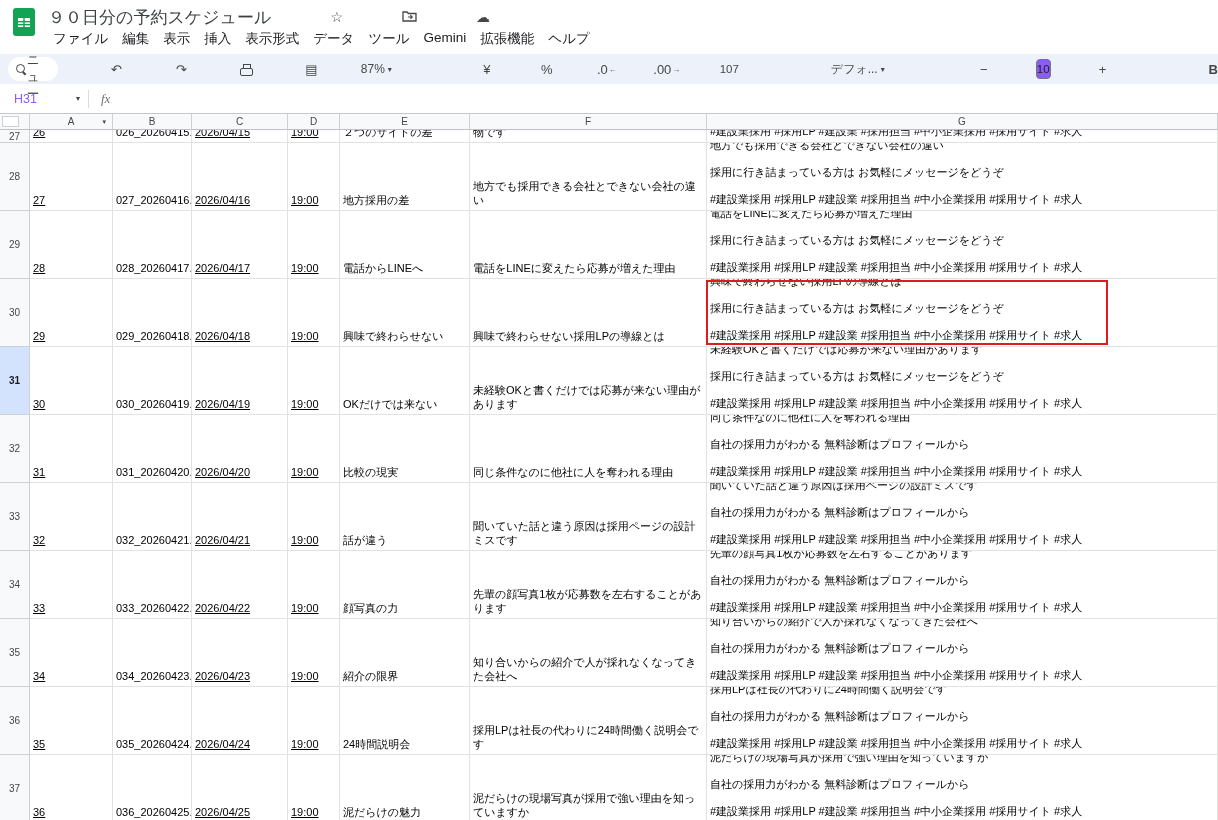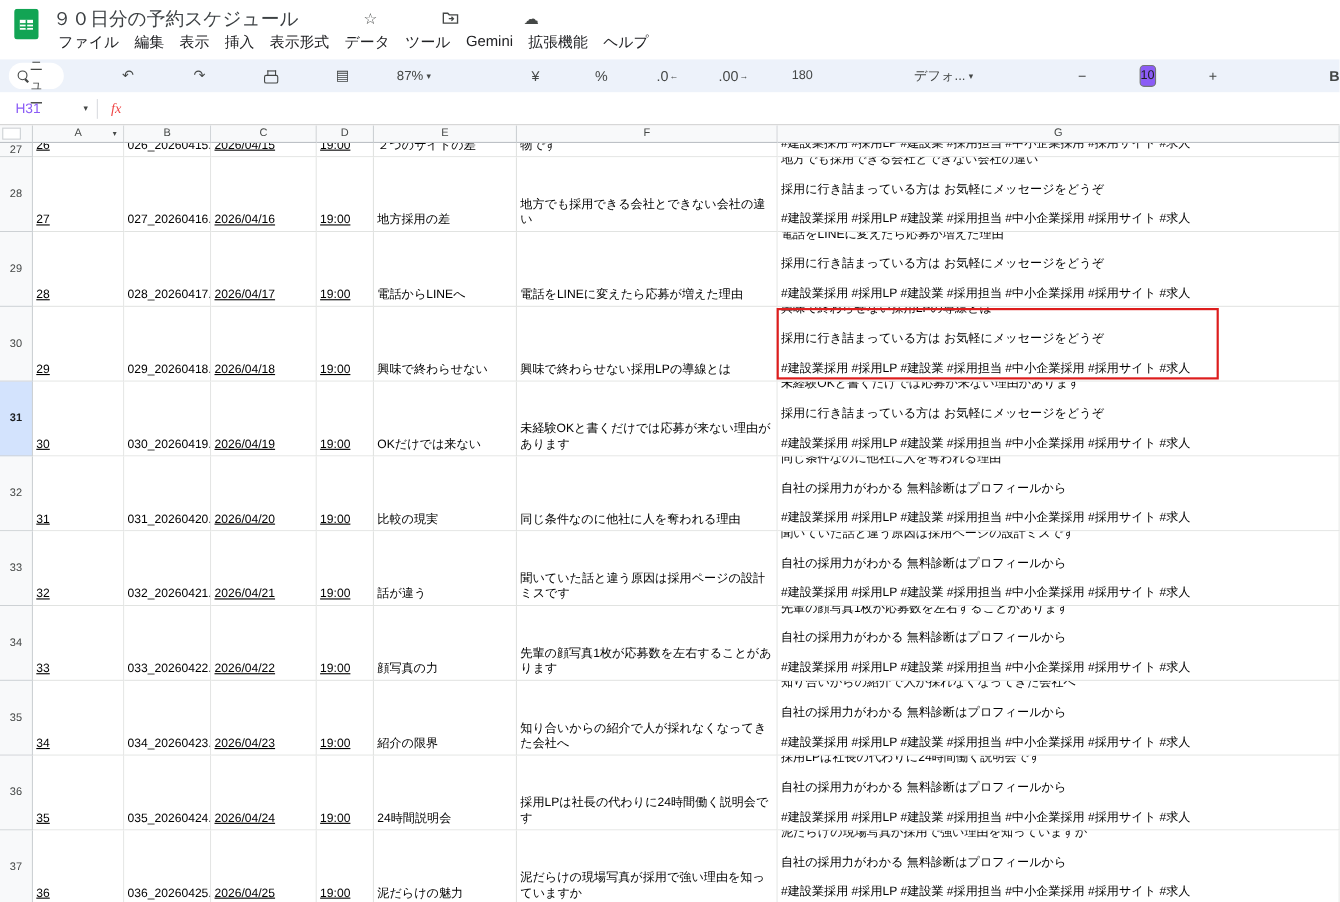--- a/index.html
+++ b/index.html
@@ -41,21 +41,21 @@
   .icon-print::before { content:""; position:absolute; left:2px; top:-5px; width:6px; height:4px; border:1.5px solid #444746; border-bottom:none; }
   .box-ic { width:14px; height:13px; border:1.5px solid #444746; border-radius:2px; display:flex; align-items:flex-end; justify-content:center; font-size:8px; line-height:9px; color:#444746; }
   .ime { font-size:14px; font-weight:bold; color:#202124; }
 
   
   .formula-bar { height:30px; display:flex; align-items:center; background:#fff; border-bottom:1px solid #c7c7c7; }
   .name-box { display:flex; align-items:center; width:88px; padding-left:14px; }
   .name-box .ref { font-size:12.5px; color:#8b5cf6; }
   .name-box .caret { margin-left:auto; margin-right:8px; }
   .fx-sep { width:1px; height:18px; background:#dadce0; }
-  .fx { font-style:italic; font-family:"Liberation Serif",serif; color:#ef4444; font-size:13px; padding-left:12px; }
+  .fx { font-style:italic; font-family:"Liberation Serif",serif; color:#737373; font-size:13px; padding-left:12px; }
 
   
   .grid { position:relative; width:1218px; }
   .hdr-row { display:flex; height:16px; }
   .hdr-cell { background:#f8f9fa; border-right:1px solid #cdd1d4; border-bottom:1px solid #bdc1c6; font-size:10px; color:#444746; display:flex; align-items:center; justify-content:center; position:relative; cursor:pointer; }
   .corner { background:#f8f9fa; position:relative; cursor:pointer; }
   .corner::after { content:""; position:absolute; left:2px; top:2px; right:10px; bottom:2px; background:#fff; border:1px solid #cdd1d4; }
   .hdr-drop { position:absolute; right:6px; top:4px; font-size:7px; color:#444746; }
   .grid-row { display:flex; }
   .rowhead { width:30px; background:#f8f9fa; border-right:1px solid #cdd1d4; border-bottom:1px solid #cdd1d4; font-size:10px; color:#444746; display:flex; align-items:center; justify-content:center; cursor:pointer; flex:none; }
@@ -128,21 +128,21 @@
     <span class="tb narrow">¥</span>
     <span class="tb narrow">%</span>
     <span class="tb narrow">
         <span>.0</span>
         <span class="dec-arrow">←</span>
       </span>
     <span class="tb narrow">
         <span>.00</span>
         <span class="dec-arrow">→</span>
       </span>
-    <span class="tb" style="font-size:11.5px">180</span>
+    <span class="tb" style="font-size:11.5px">107</span>
     <span class="tb-sep"></span>
     <span class="tb font-sel">
         <span>デフォ...</span>
         <span class="caret">▾</span>
       </span>
     <span class="tb-sep"></span>
     <span class="tb narrow">−</span>
     <span class="size-box">10</span>
     <span class="tb narrow">+</span>
     <span class="tb-sep"></span>

